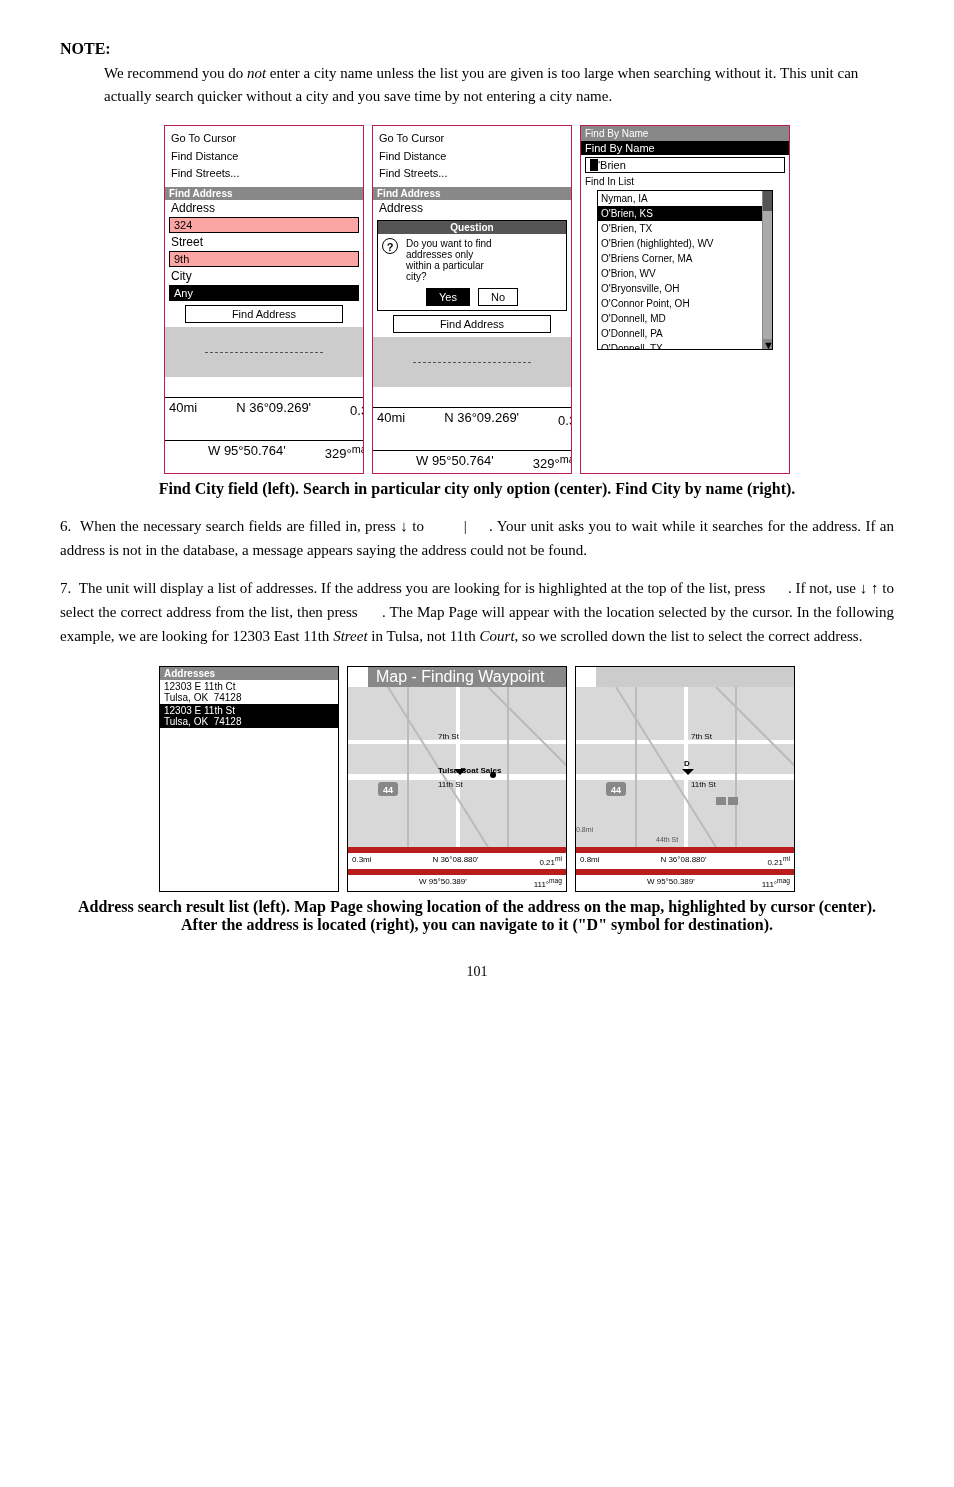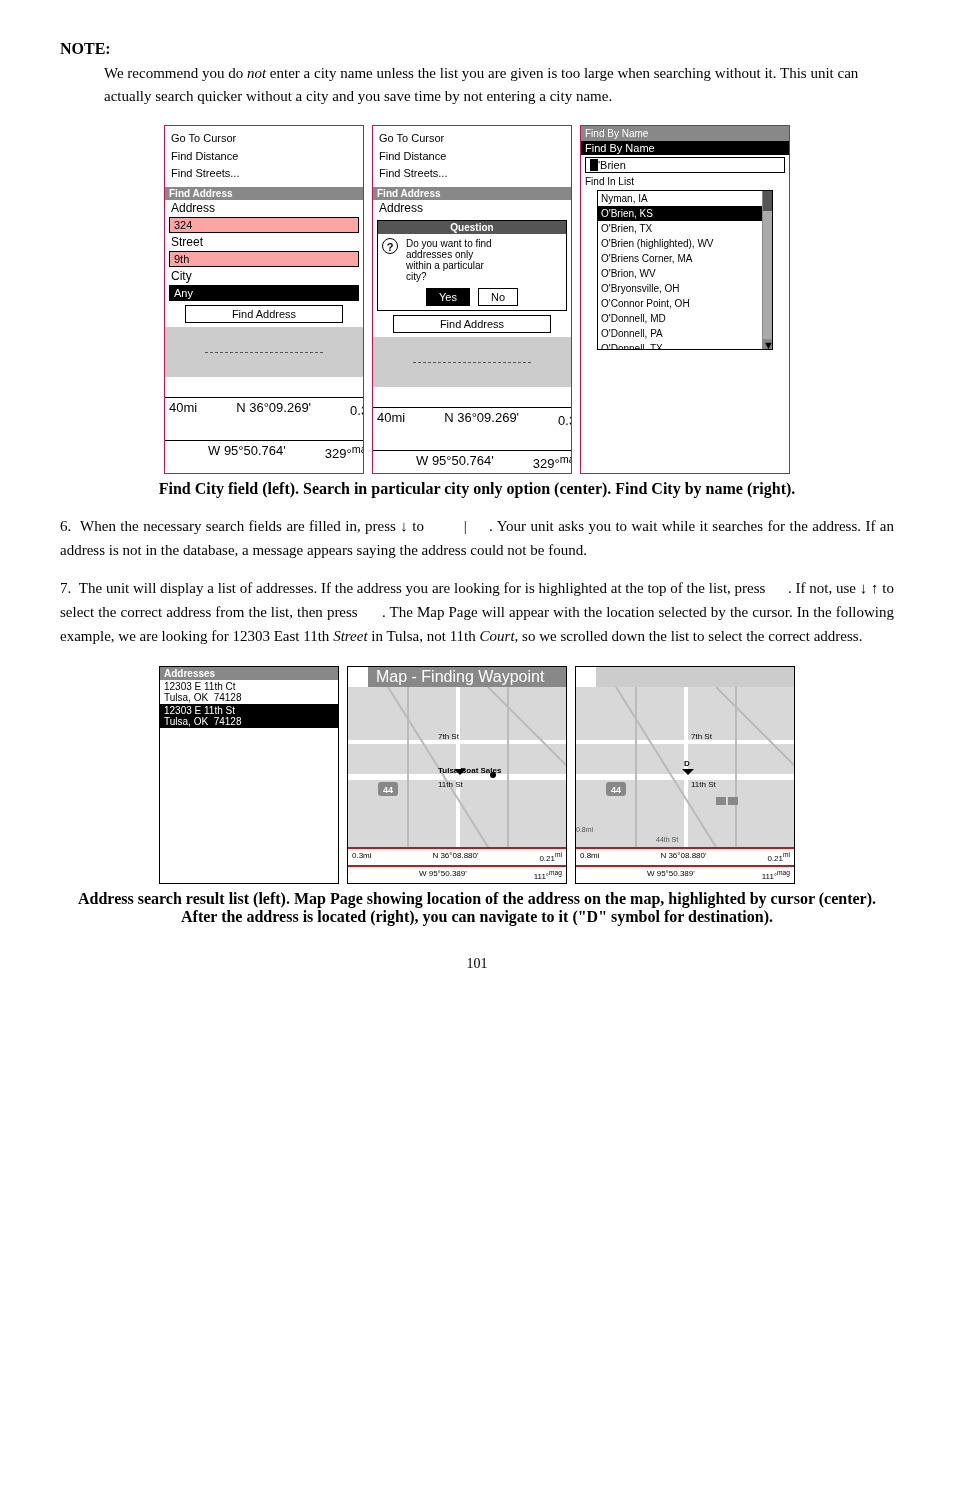--- a/index.html
+++ b/index.html
@@ -231,21 +231,21 @@
       font-size: 16px;
       margin-left: 20px;
     }
     .map-area {
       background: #ddd;
       height: 160px;
       position: relative;
       overflow: hidden;
     }
     .map-coords2 {
-      border-top: 2px solid #b91c1c;
+      border-top: 6px solid #b91c1c;
       padding: 2px 4px;
       font-size: 8px;
       display: flex;
       justify-content: space-between;
     }
 
     .page-number {
       text-align: center;
       margin-top: 30px;
       font-size: 14px;

